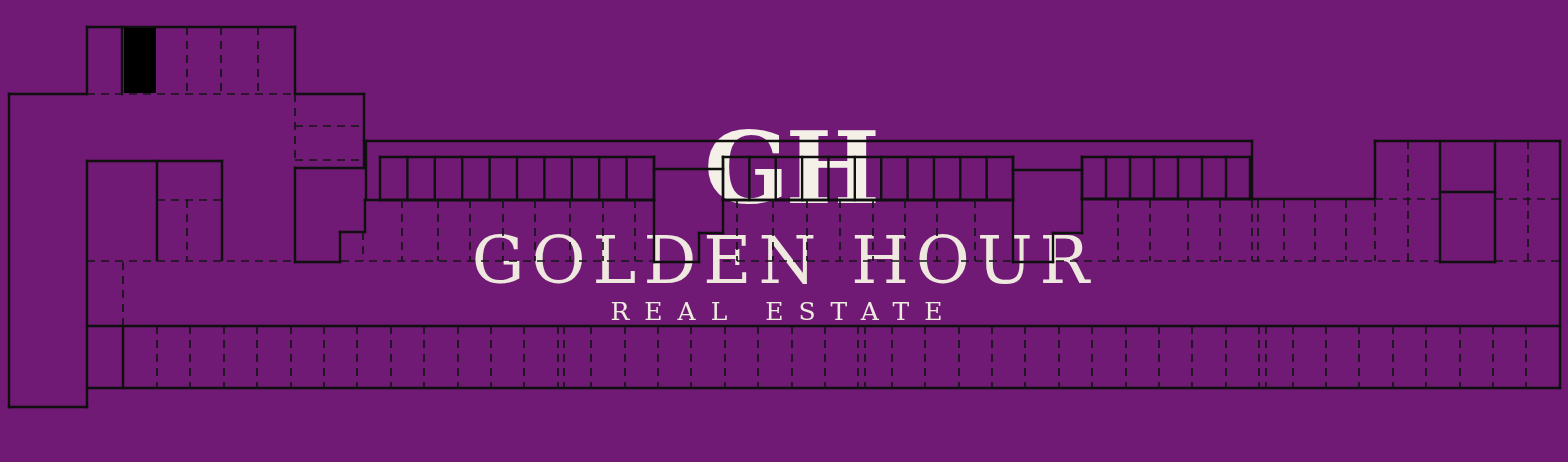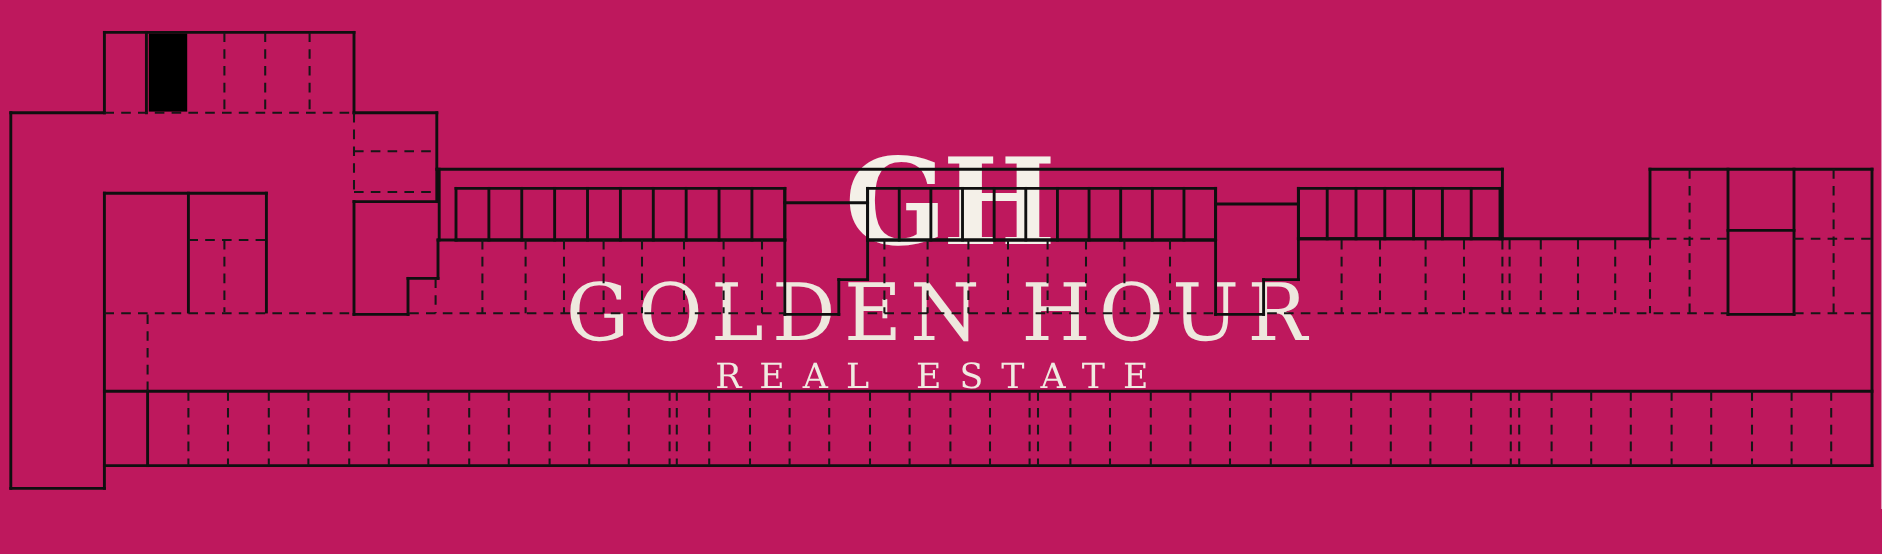--- a/index.html
+++ b/index.html
@@ -1,19 +1,19 @@
 <!DOCTYPE html>
 <html><head>
 <meta charset="utf-8">
 <style>
   html,body{margin:0;padding:0;background:#ffffff;}
   .plan-wrap{
     position:relative;
     width:1568px;height:462px;
-    background:#be185d;
+    background:#701a75;
     overflow:hidden;
     font-family:"DejaVu Serif", serif;
   }
   .watermark{
     position:absolute;inset:0;
     z-index:1;
     pointer-events:none;
   }
   .wm-monogram{
     position:absolute;
@@ -29,21 +29,21 @@
     left:384px;top:228px;width:800px;
     text-align:center;
     font-size:66px;line-height:1;
     letter-spacing:7px;
     color:#eee8de;
   }
   .wm-subtitle{
     position:absolute;
     left:484px;top:299px;width:600px;
     text-align:center;
-    font-size:29px;line-height:1;
+    font-size:25px;line-height:1;
     letter-spacing:15px;
     color:#f0ebe1;
   }
   svg.plan-svg{
     position:absolute;inset:0;
     z-index:2;
     display:block;
   }
   .wall{stroke:#0f0f0f;stroke-width:2.4;stroke-linecap:square;fill:none;}
   .dash{stroke:#161616;stroke-width:1.7;stroke-dasharray:8 6;stroke-linecap:butt;fill:none;}

